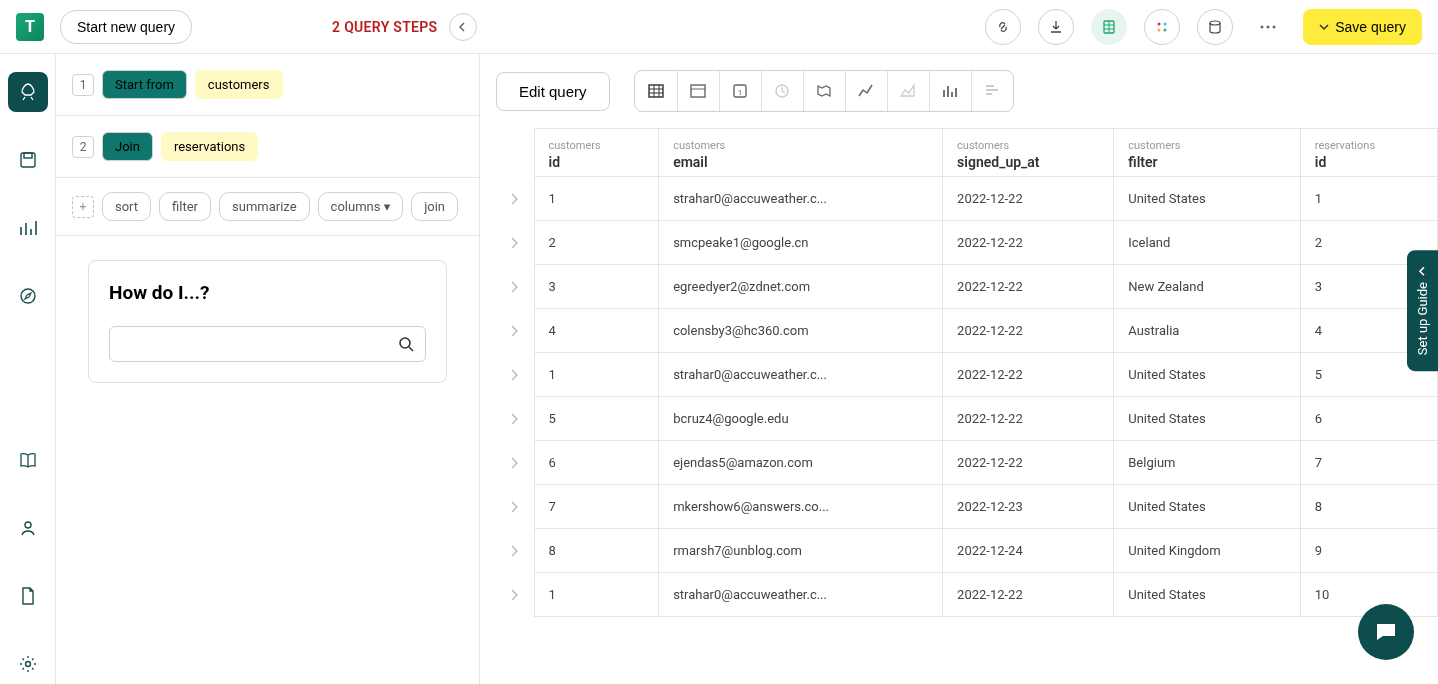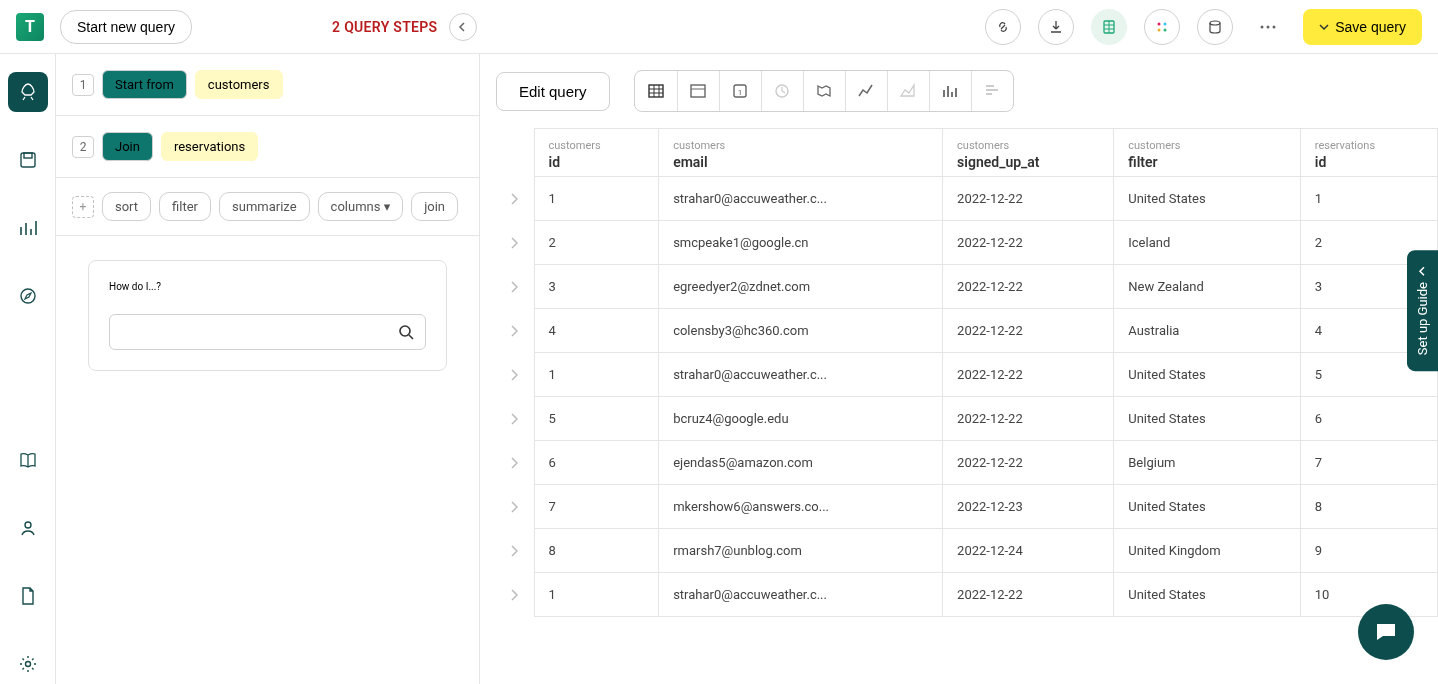--- a/index.html
+++ b/index.html
@@ -98,21 +98,21 @@
 .plus-btn {
   width:22px;height:22px;border:1px dashed #c0c0c0;border-radius:4px;display:flex;align-items:center;justify-content:center;
   font-size:12px;color:#999;cursor:pointer;
 }
 .op-chip {
   border:1px solid #d0d0d0;border-radius:10px;padding:6px 12px;font-size:13px;color:#555;cursor:pointer;
 }
 .help-box {
   margin:24px 32px; border:1px solid #e0e0e0; border-radius:8px; padding:20px;
 }
-.help-box h3 { font-size:10px; font-weight:400; margin-bottom:22px; }
+.help-box h3 { font-size:19px; font-weight:700; margin-bottom:22px; }
 .help-box p { font-size:13px; color:#888; margin-bottom:14px; }
 .help-search {
   display:flex; border:1px solid #d0d0d0; border-radius:6px; height:36px; align-items:center; padding:0 10px;
 }
 .help-search input { flex:1; border:none; outline:none; font-size:13px; }
 .result-panel { flex:1; display:flex; flex-direction:column; position:relative; }
 .result-header {
   display:flex; align-items:center; padding:16px; gap:16px;
 }
 .edit-btn {

